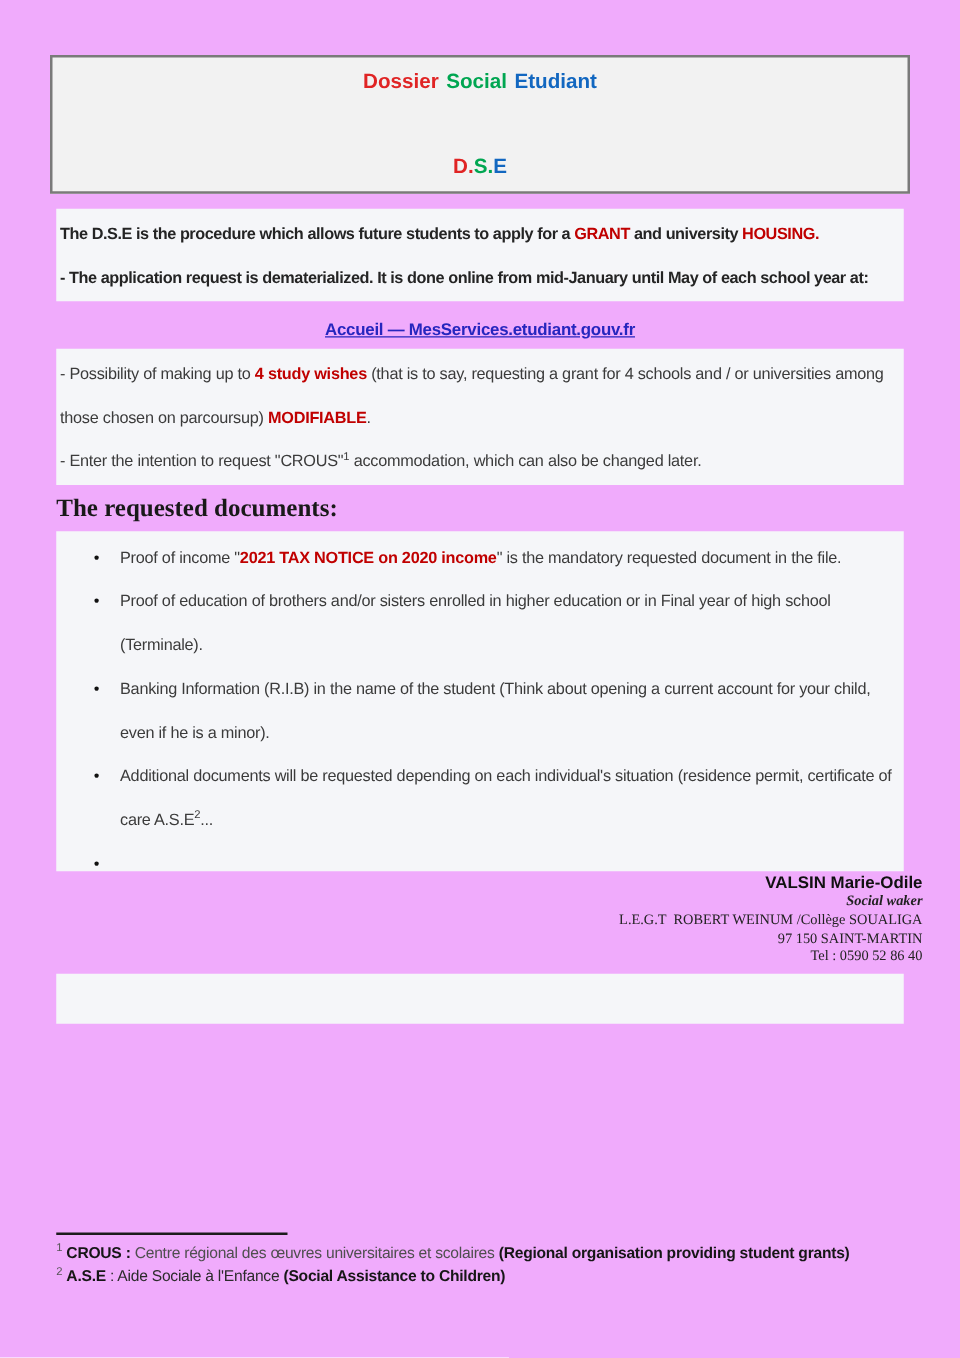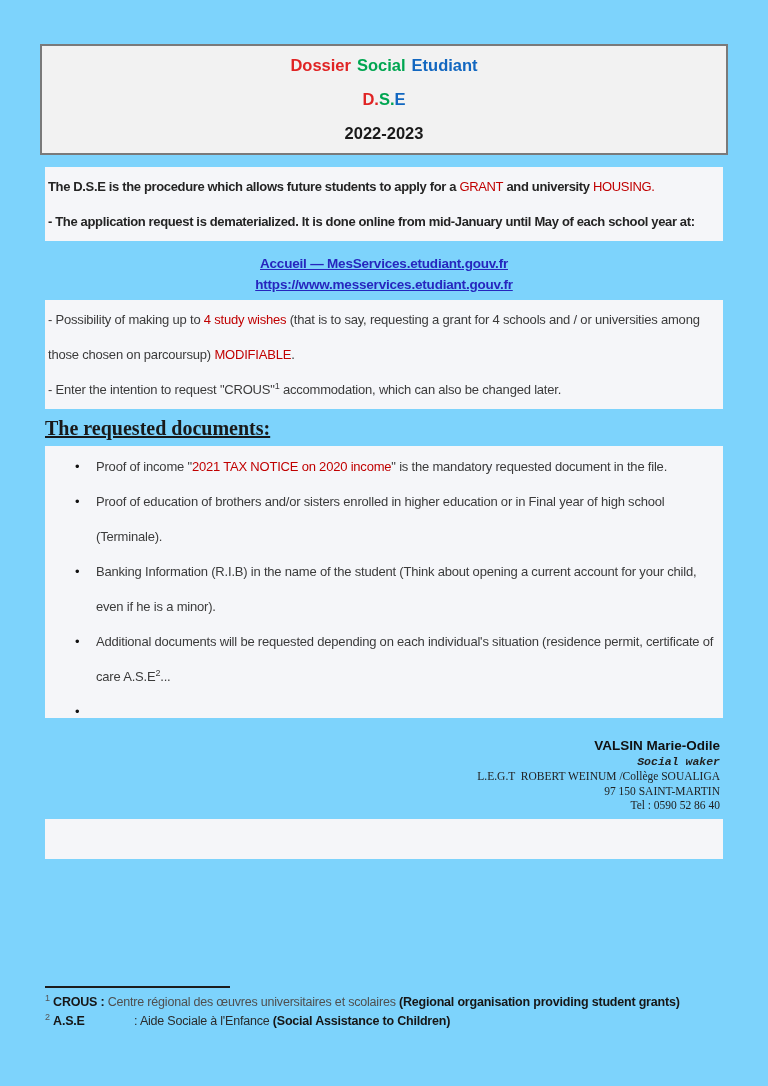--- a/index.html
+++ b/index.html
@@ -1,19 +1,19 @@
 <!DOCTYPE html>
 <html style="--title_red: #E02424; --title_green: #00A651; --title_blue: #1267C0; --text_red: #C00000; --link_blue: #2626BE; --block_bg: #F5F6F9; --header_bg: #F2F2F2; --header_border: #7A7A7A;"><head>
 <meta charset="utf-8">
 <style>
   html,body{margin:0;padding:0;background:#fff;}
   .page{
     position:relative;
     width:768px;height:1086px;
-    background:#7dd3fc;
+    background:#f0abfc;
     overflow:hidden;
     font-family:"Liberation Sans", sans-serif;
     color:#3b3b3b;
   }
   
   .header-box{
     box-sizing:border-box;
     margin:44px 0 0 40px;
     width:688px;height:111px;
     background:var(--header_bg,#f2f2f2);
@@ -21,21 +21,21 @@
     display:flex;flex-direction:column;justify-content:space-between;
     padding:9px 0 10px;
     text-align:center;
     font-weight:bold;font-size:16.5px;line-height:20px;
     color:#1a1a1a;
   }
   .hb-line span{margin:0 3px;}
   .c-red{color:var(--title_red,#e02424);}
   .c-green{color:var(--title_green,#00a651);}
   .c-blue{color:var(--title_blue,#1267c0);}
-  .t-red{color:var(--text_red,#c00000);font-weight:normal;}
+  .t-red{color:var(--text_red,#c00000);font-weight:bold;}
   
   .block{
     box-sizing:border-box;
     margin-left:45px;width:678px;
     background:var(--block_bg,#f5f6f9);
     padding:2px 3px;
   }
   .block p{margin:0;line-height:35px;}
   .block-a{margin-top:12px;}
   .block-a p{
@@ -57,83 +57,80 @@
     letter-spacing:-0.2px;
   }
   .block-b p{font-size:13px;letter-spacing:-0.2px;}
   sup{font-size:9px;line-height:0;}
   
   .docs-heading{
     margin:6px 0 0 45px;
     font-family:"Liberation Serif", serif;
     font-size:20px;font-weight:bold;
     color:#191919;
-    text-decoration:underline;
     line-height:26px;
   }
   
   .block-c{margin-top:5px;padding-top:3px;padding-bottom:24px;}
   .block-c ul{margin:0;padding:0 0 0 48px;list-style:none;}
   .block-c li{
     position:relative;
     font-size:13px;line-height:35px;letter-spacing:-0.2px;
     color:#3b3b3b;
   }
   .bullet-dot{
     position:absolute;left:-21px;top:0;
     font-size:13px;color:#111;
   }
   
   .sig-row{
-    margin-top:19px;
-    padding-right:48px;
+    margin-top:0;
+    padding-right:30px;
     text-align:right;
     color:#222;
   }
   .sig-name{font-size:13.5px;font-weight:bold;line-height:17px;color:#111;}
   .sig-role{
-    font-family:Liberation Mono, monospace;
+    font-family:Liberation Serif, serif;
     font-size:11.5px;font-weight:bold;font-style:italic;line-height:15px;
   }
   .sig-line{
     font-family:Liberation Serif, serif;
     font-size:11.5px;line-height:14.5px;white-space:pre;
   }
   
   .band-d{margin-top:6px;height:40px;}
   
   .footnotes{
     position:absolute;left:45px;top:986px;width:690px;
     font-size:12.5px;line-height:18.5px;letter-spacing:-0.2px;
     color:#555;
   }
   .fn-sep{width:185px;border-top:2px solid #1c1c1c;margin-bottom:5px;}
   .fn b{color:#161616;}
   .fn .fn-plain{color:#4f4f4f;}
-  .fn .fn-plain-dark{color:#2b2b2b;margin-left:46px;}
+  .fn .fn-plain-dark{color:#2b2b2b;}
 </style>
 </head>
 <body>
 
 <div class="page">
 
   <div class="header-box">
     <div class="hb-line"><span class="c-red">Dossier</span><span class="c-green">Social</span><span class="c-blue">Etudiant</span></div>
     <div class="hb-line"><span class="c-red" style="margin:0">D.</span><span class="c-green" style="margin:0">S.</span><span class="c-blue" style="margin:0">E</span></div>
-    <div class="hb-line">2022-2023</div>
   </div>
 
   <div class="block block-a">
     <p><span>The D.S.E is the procedure which allows future students to apply for a </span><span class="t-red">GRANT</span><span> and university </span><span class="t-red">HOUSING.</span></p>
     <p>- The application request is dematerialized. It is done online from mid-January until May of each school year at:</p>
   </div>
 
   <div class="links">
     <a href="#">Accueil — MesServices.etudiant.gouv.fr</a>
-    <a href="#">https://www.messervices.etudiant.gouv.fr</a>
   </div>
 
   <div class="block block-b">
     <p><span>- Possibility of making up to </span><span class="t-red">4 study wishes</span><span> (that is to say, requesting a grant for 4 schools and / or universities among those chosen on parcoursup) </span><span class="t-red">MODIFIABLE</span><span>.</span></p>
     <p><span>- Enter the intention to request "CROUS"</span><sup>1</sup><span> accommodation, which can also be changed later.</span></p>
   </div>
 
   <h2 class="docs-heading">The requested documents:</h2>
 
   <div class="block block-c">

